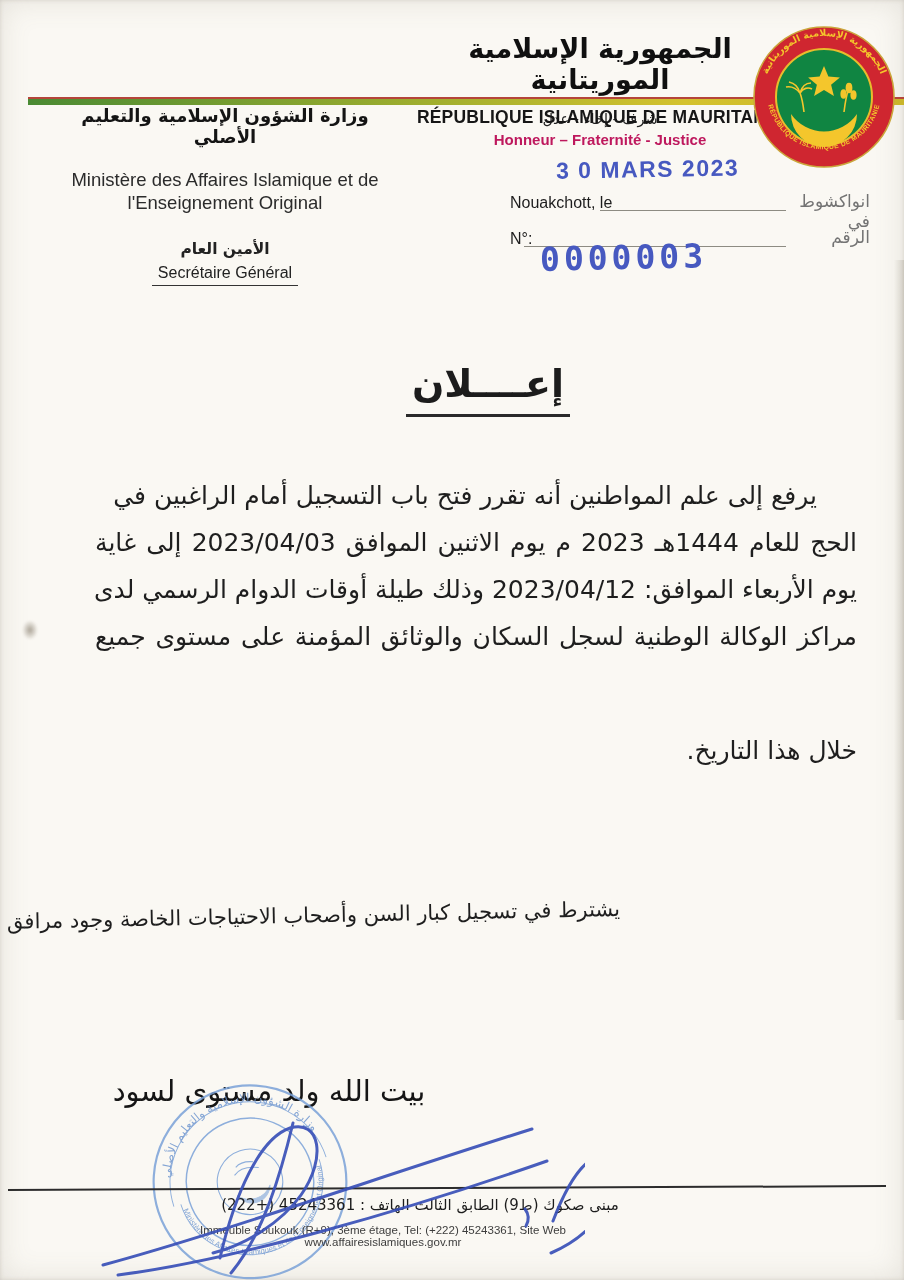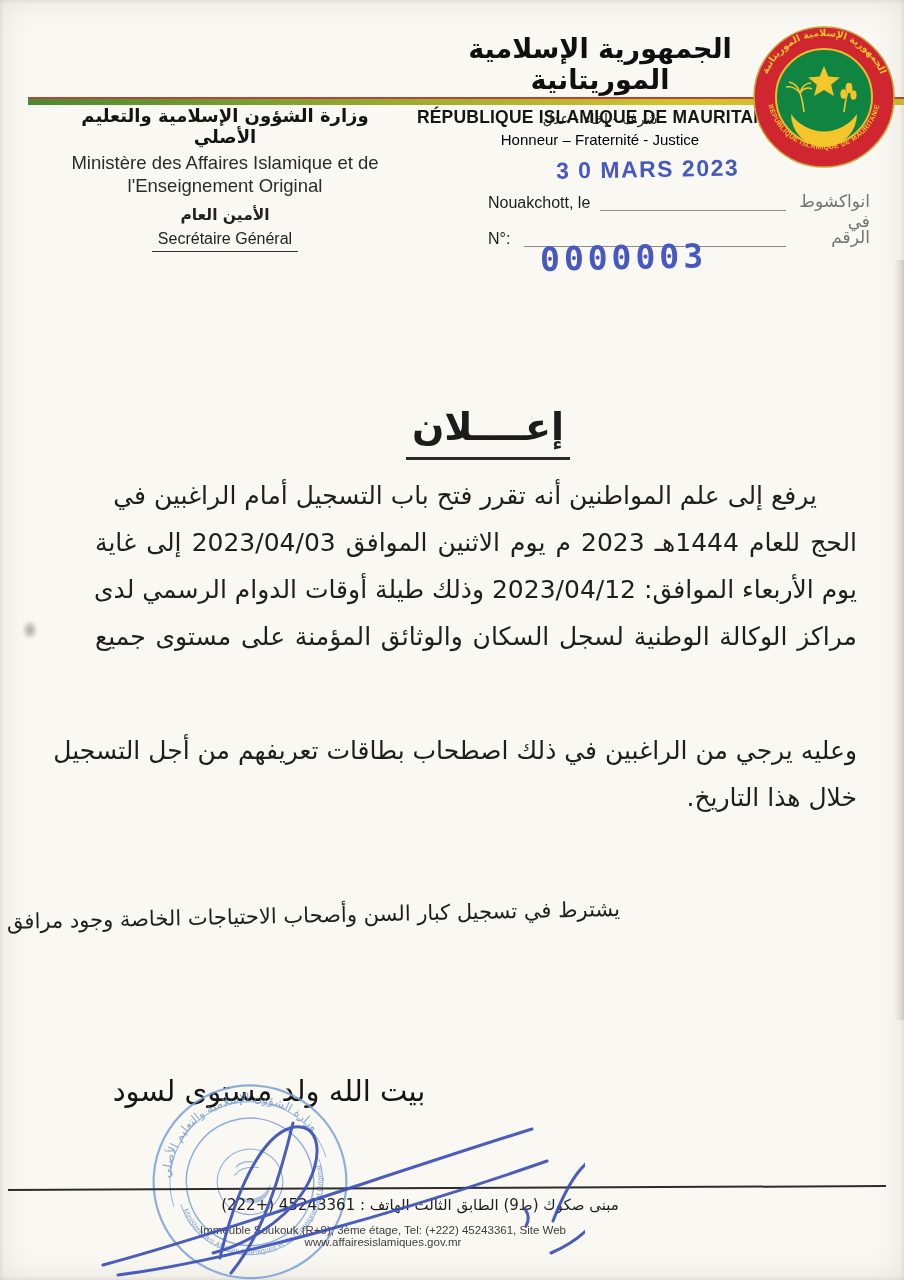--- a/index.html
+++ b/index.html
@@ -11,43 +11,43 @@
   }
   .abs{position:absolute;}
   .ar{font-family:"DejaVu Sans",sans-serif;direction:rtl;}
   .ctr{text-align:center;}
   
   .band{left:28px;top:97px;width:876px;height:6px;border-top:2.2px solid #b5453a;
         background:linear-gradient(to right,#4a8a33,#9fae2e 45%,#d4c22e 75%,#c9b52a);z-index:1;}
   
   .min-blk{left:52px;top:105px;width:346px;z-index:2;}
   .min-ar{font-size:18px;font-weight:bold;color:#141414;}
-  .min-fr{font-size:18.5px;color:#2b2b2b;line-height:1.22;margin-top:5px;}
-  .off-ar{font-size:15.5px;font-weight:bold;margin-top:9px;text-align:center;}
+  .min-fr{font-size:18.5px;color:#2b2b2b;line-height:1.22;margin-top:22px;}
+  .off-ar{font-size:15.5px;font-weight:bold;margin-top:26px;text-align:center;}
   .off-fr{font-size:16px;margin-top:6px;text-align:center;}
   .off-fr span{display:inline-block;border-bottom:1.6px solid #333;padding:0 6px 3px;}
   
   .nat-top{left:420px;top:33px;width:360px;z-index:2;}
   .nat-ar{font-size:27px;font-weight:bold;color:#101010;}
   .nat-motto-ar{font-size:14.5px;margin-top:16px;}
   .nat-bot{left:416px;top:107px;width:368px;z-index:2;}
   .nat-fr{font-size:17.5px;font-weight:bold;letter-spacing:.2px;color:#161616;}
-  .nat-motto-fr{font-size:15px;margin-top:3px;color:#000000;}
+  .nat-motto-fr{font-size:15px;margin-top:3px;color:#be185d;font-weight:bold;}
   
   .ink{color:#4759c0;}
   .date-stamp{left:556px;top:156px;width:200px;font-weight:bold;font-size:23px;
               letter-spacing:1.5px;transform:rotate(-1deg);}
   .num-stamp{left:540px;top:238px;font-family:"DejaVu Sans Mono",monospace;font-weight:bold;
              font-size:33px;letter-spacing:4px;transform:rotate(-1.3deg);}
   
-  .row-lbl-fr{font-size:16px;color:#1d1d1d;}
+  .row-lbl-fr{font-size:16px;color:#1d1d1d;margin-left:22px;}
   .row-lbl-ar{font-size:17px;color:#737373;}
   .fill-line{border-bottom:1.4px solid #8d8b82;height:14px;}
   
-  .doc-title{left:398px;top:362px;width:180px;text-align:center;z-index:2;margin-top:43px;}
+  .doc-title{left:398px;top:362px;width:180px;text-align:center;z-index:2;}
   .doc-title span{display:inline-block;font-size:38px;font-weight:bold;color:#1c1c1c;
                   border-bottom:3px solid #2a2a2a;padding:0 6px 8px;}
   
   .body-blk{left:95px;width:762px;color:#1e1e1e;}
   .bline{font-size:25px;line-height:47px;height:47px;text-align:justify;text-align-last:justify;white-space:nowrap;}
   .bline.last{text-align-last:right;white-space:normal;}
   .indent1{padding-right:40px;padding-left:48px;}
   .note-lbl{left:95px;top:838px;width:762px;font-size:24px;text-align:right;color:#1e1e1e;}
   .note-txt{left:138px;top:902px;width:482px;font-size:21px;color:#1e1e1e;
             text-align:justify;text-align-last:justify;white-space:nowrap;transform:rotate(-1.2deg);}
@@ -136,21 +136,20 @@
   </div>
 
   <div class="abs body-blk ar" style="top:472px;">
     <div class="bline indent1">يرفع إلى علم المواطنين أنه تقرر فتح باب التسجيل أمام الراغبين في</div>
     <div class="bline">الحج للعام 1444هـ 2023 م يوم الاثنين الموافق 2023/04/03 إلى غاية</div>
     <div class="bline">يوم الأربعاء الموافق: 2023/04/12 وذلك طيلة أوقات الدوام الرسمي لدى</div>
     <div class="bline">مراكز الوكالة الوطنية لسجل السكان والوثائق المؤمنة على مستوى جميع</div>
   </div>
 
   <div class="abs body-blk ar" style="top:727px;">
-    <div class="bline">وعليه يرجي من الراغبين في ذلك اصطحاب بطاقات تعريفهم من أجل التسجيل</div>
     <div class="bline last">خلال هذا التاريخ.</div>
   </div>
 
   <div class="abs ar note-txt">يشترط في تسجيل كبار السن وأصحاب الاحتياجات الخاصة وجود مرافق</div>
 
   <div class="abs ar sig-name">بيت الله ولد مستوى لسود</div>
 
   <div class="abs stamp-wrap">
     <svg width="244" height="200" viewBox="0 0 244 220">
       <g transform="rotate(-18 122 112)" stroke="#7ba2d8" fill="none">

